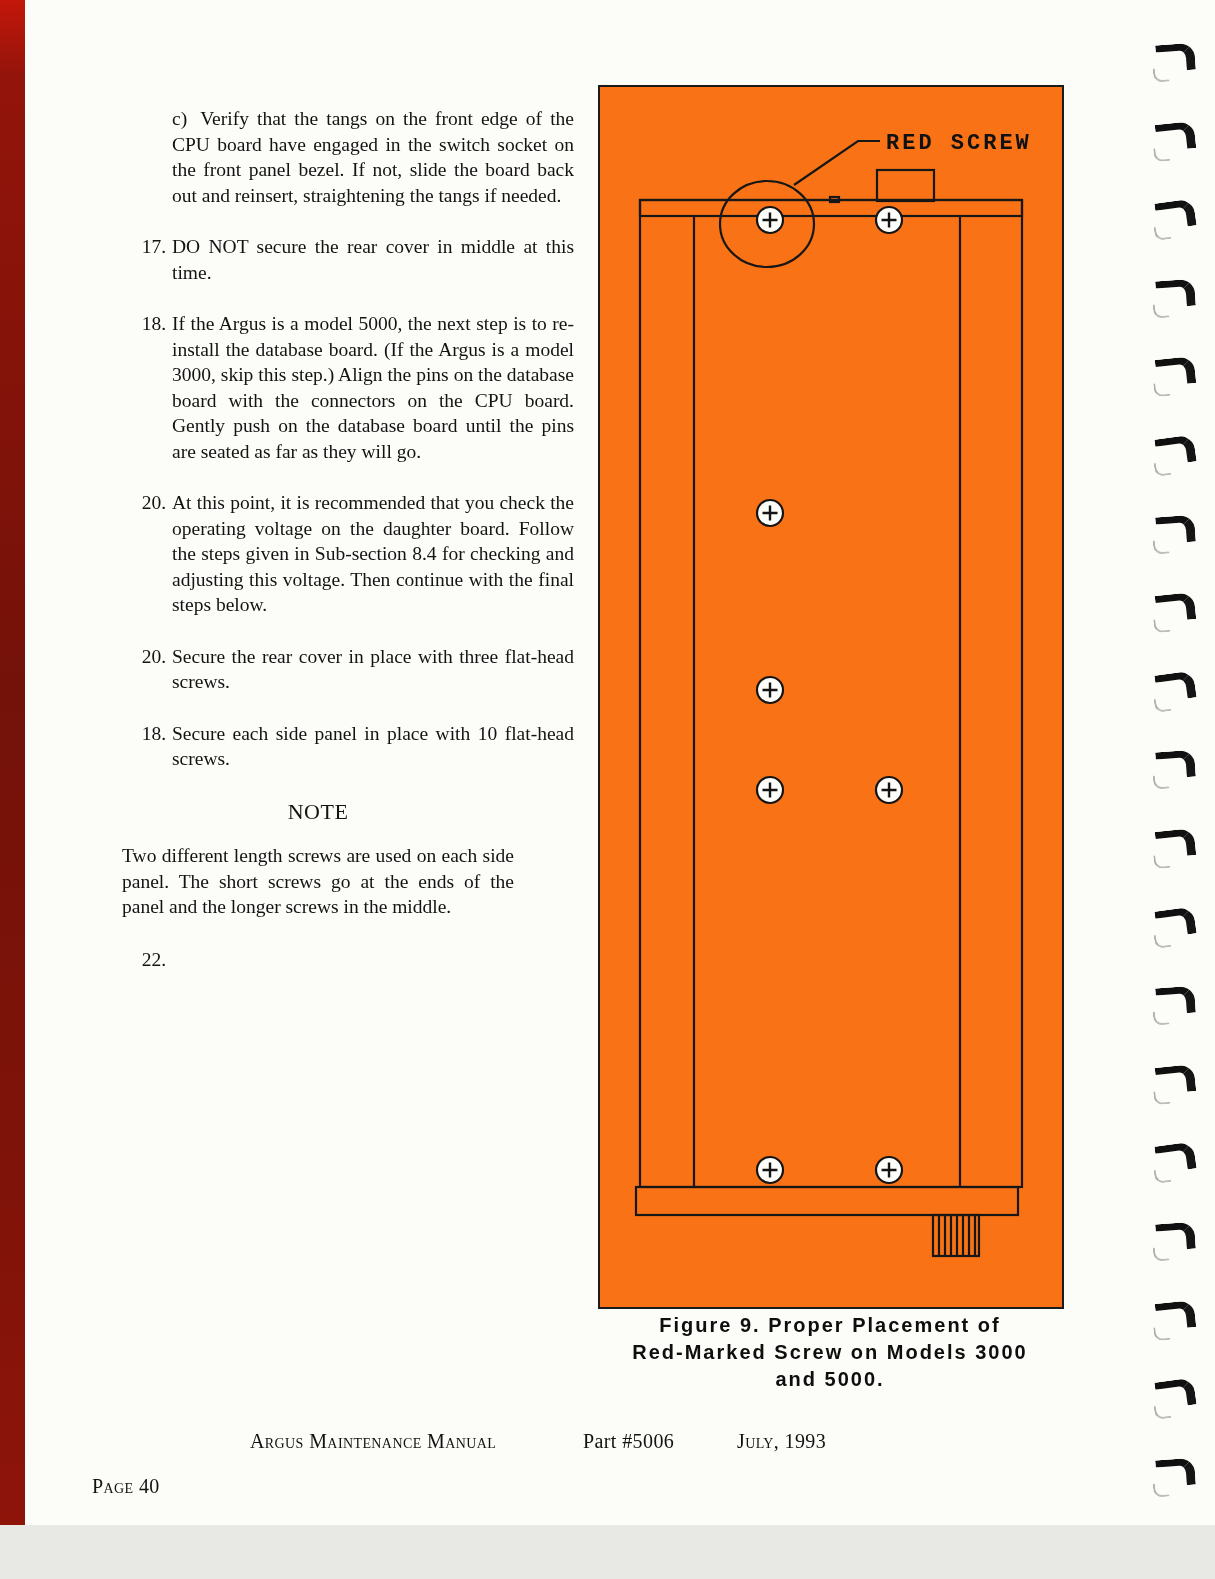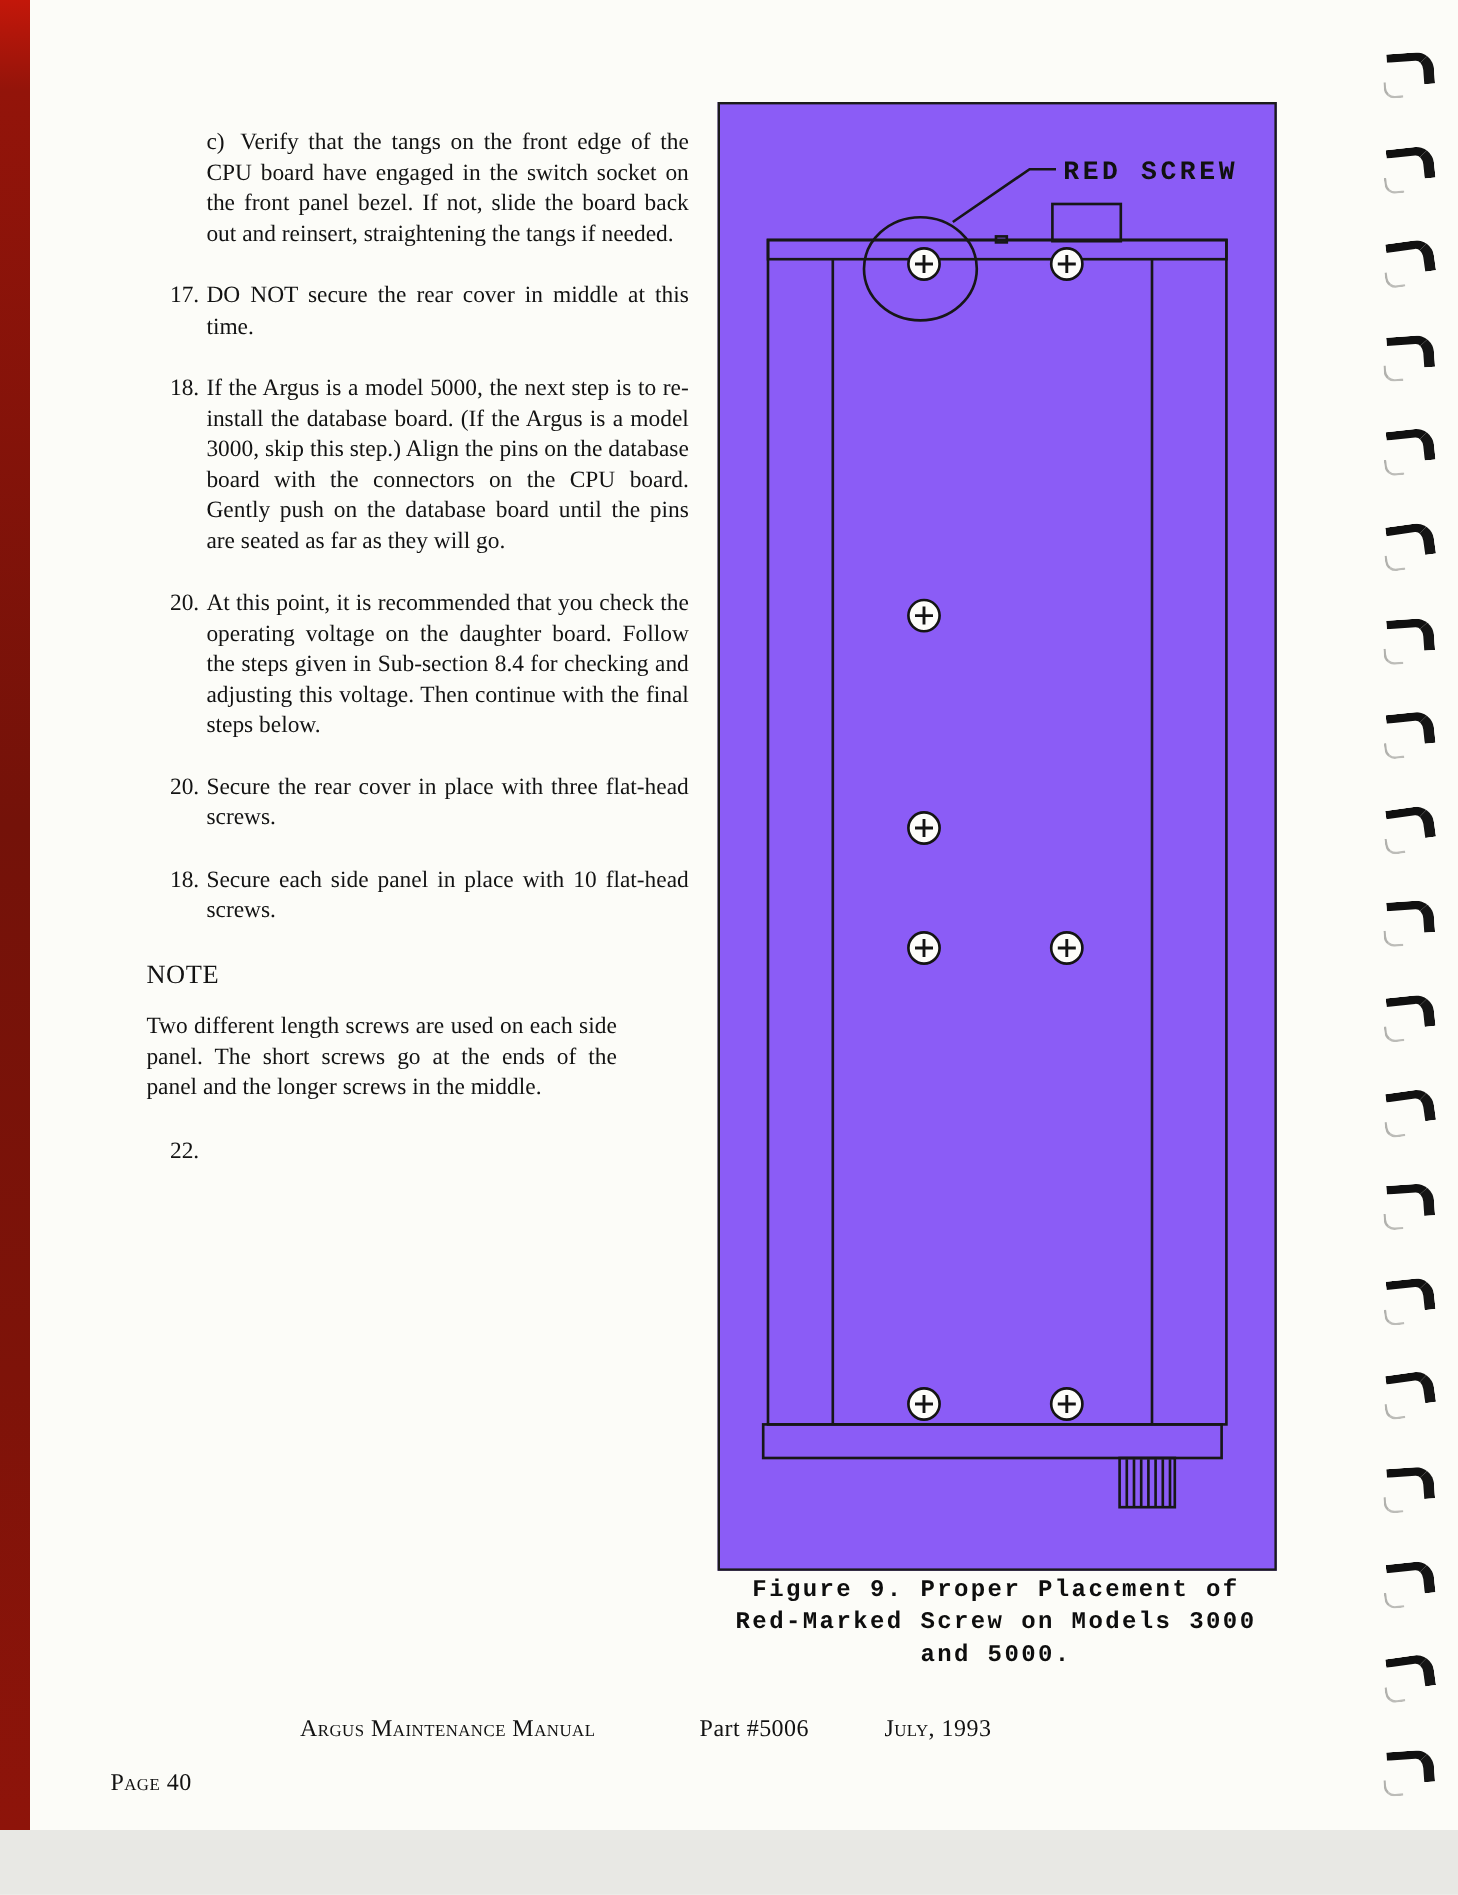--- a/index.html
+++ b/index.html
@@ -27,36 +27,36 @@
   
   .text-col{
     position:absolute;left:122px;top:106px;width:452px;
     font-size:19.5px;line-height:25.5px;text-align:justify;
   }
   .step{position:relative;padding-left:50px;margin-top:26px;}
   .step:first-child{margin-top:0;}
   .step .num{position:absolute;left:0;top:0;width:44px;text-align:right;}
   .num-inline{margin-right:13px;}
   .note-wrap{margin-top:27px;width:392px;}
-  .note-head{font-size:22px;letter-spacing:.5px;margin-bottom:19px;font-style:normal;}
+  .note-head{text-align:center;font-size:22px;letter-spacing:.5px;margin-bottom:19px;font-style:normal;}
   .note-body{text-align:justify;}
   
   .figure-frame{
     position:absolute;left:598px;top:85px;width:466px;height:1224px;
-    border:2px solid #1b1b1b;box-sizing:border-box;background:#8b5cf6;
+    border:2px solid #1b1b1b;box-sizing:border-box;background:#f97316;
   }
   .figure-frame svg{position:absolute;left:0;top:0;width:100%;height:100%;}
   .line{fill:none;stroke:#171717;stroke-width:2.2;}
   .figlabel{
     font-family:"Liberation Mono","DejaVu Sans Mono",monospace;
     font-weight:bold;font-size:22px;letter-spacing:3px;fill:#111;
   }
   .caption{
     position:absolute;left:575px;top:1312px;width:510px;text-align:center;
-    font-family:Liberation Mono, monospace;
+    font-family:Liberation Sans, sans-serif;
     font-weight:bold;font-size:20px;line-height:27px;letter-spacing:2px;color:#0e0e0e;
   }
   
   .footer{
     position:absolute;top:1430px;left:0;width:100%;
     font-variant:small-caps;font-size:20px;letter-spacing:.4px;color:#121212;
   }
   .footer span{position:absolute;white-space:nowrap;}
   .f-page{left:92px;margin-top:45px;}
   .f-title{left:250px;}

